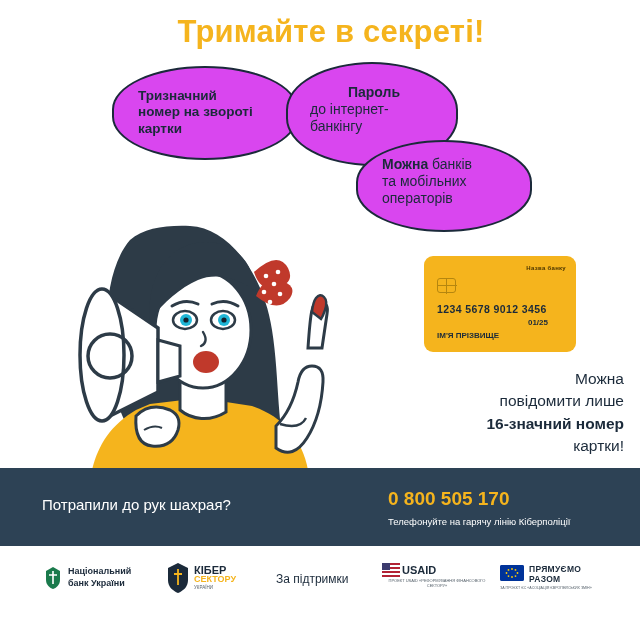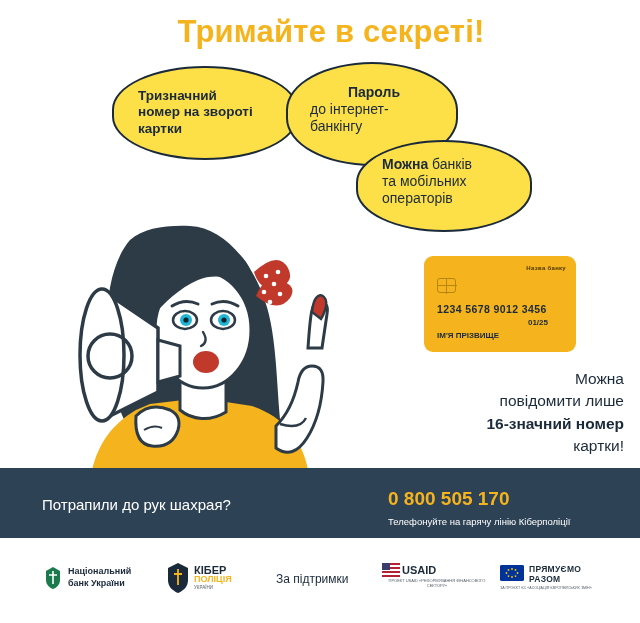--- a/index.html
+++ b/index.html
@@ -24,21 +24,21 @@
     font-size: 31px;
     font-weight: bold;
     color: #f5b41d;
     letter-spacing: 0.2px;
     margin-left: 11px;
   }
 
   
   .bubble {
     position: absolute;
-    background: #fde047;
+    background: #d946ef;
     border: 2.5px solid #1b2a3a;
     border-radius: 50% / 46%;
     color: #1b2a3a;
     line-height: 1.22;
   }
   .bubble .txt { display: block; }
   .b1 {
     left: 112px; top: 66px; width: 186px; height: 94px;
     font-size: 13.5px;
     padding: 20px 20px 0 24px;
@@ -105,21 +105,21 @@
   .rightnote {
     position: absolute;
     left: 424px; top: 368px; width: 200px;
     font-size: 15.5px; color: #1b2a3a; line-height: 1.45; text-align: right;
   }
   .rightnote b { font-weight: bold; }
 
   
   .band {
     position: absolute;
-    left: 0; top: 468px; width: 640px; height: 70px;
+    left: 0; top: 468px; width: 640px; height: 78px;
     background: #2d4255;
   }
   .band .q {
     position: absolute; left: 42px; top: 28px;
     font-size: 15px; color: #ffffff;
   }
   .band .phone {
     position: absolute; left: 388px; top: 20px;
     font-size: 19px; font-weight: bold; color: #f5b41d;
   }
@@ -264,21 +264,21 @@
       <div class="t1">Національний</div>
       <div class="t2">банк України</div>
     </div>
 
     <div class="logo cyber">
       <svg style="position:absolute;left:0;top:0;width:24px;height:32px" viewBox="0 0 24 32">
         <path d="M12 1 L22 6 L22 18 C22 25 17 29 12 31 C7 29 2 25 2 18 L2 6 Z" fill="#1b2a3a"></path>
         <path d="M12 7 L12 23 M8 12 L16 12" stroke="#f5b41d" stroke-width="1.8"></path>
       </svg>
       <div class="t1">КІБЕР</div>
-      <div class="t2">ПОЛІЦІЯ</div>
+      <div class="t2">СЕКТОРУ</div>
       <div class="t3">УКРАЇНИ</div>
     </div>
 
     <div class="logo support">За підтримки</div>
 
     <div class="logo usaid">
       <svg style="position:absolute;left:0;top:-1px;width:18px;height:14px" viewBox="0 0 18 14">
         <rect width="18" height="14" fill="#ffffff"></rect>
         <rect y="0" width="18" height="2" fill="#b22234"></rect>
         <rect y="4" width="18" height="2" fill="#b22234"></rect>

